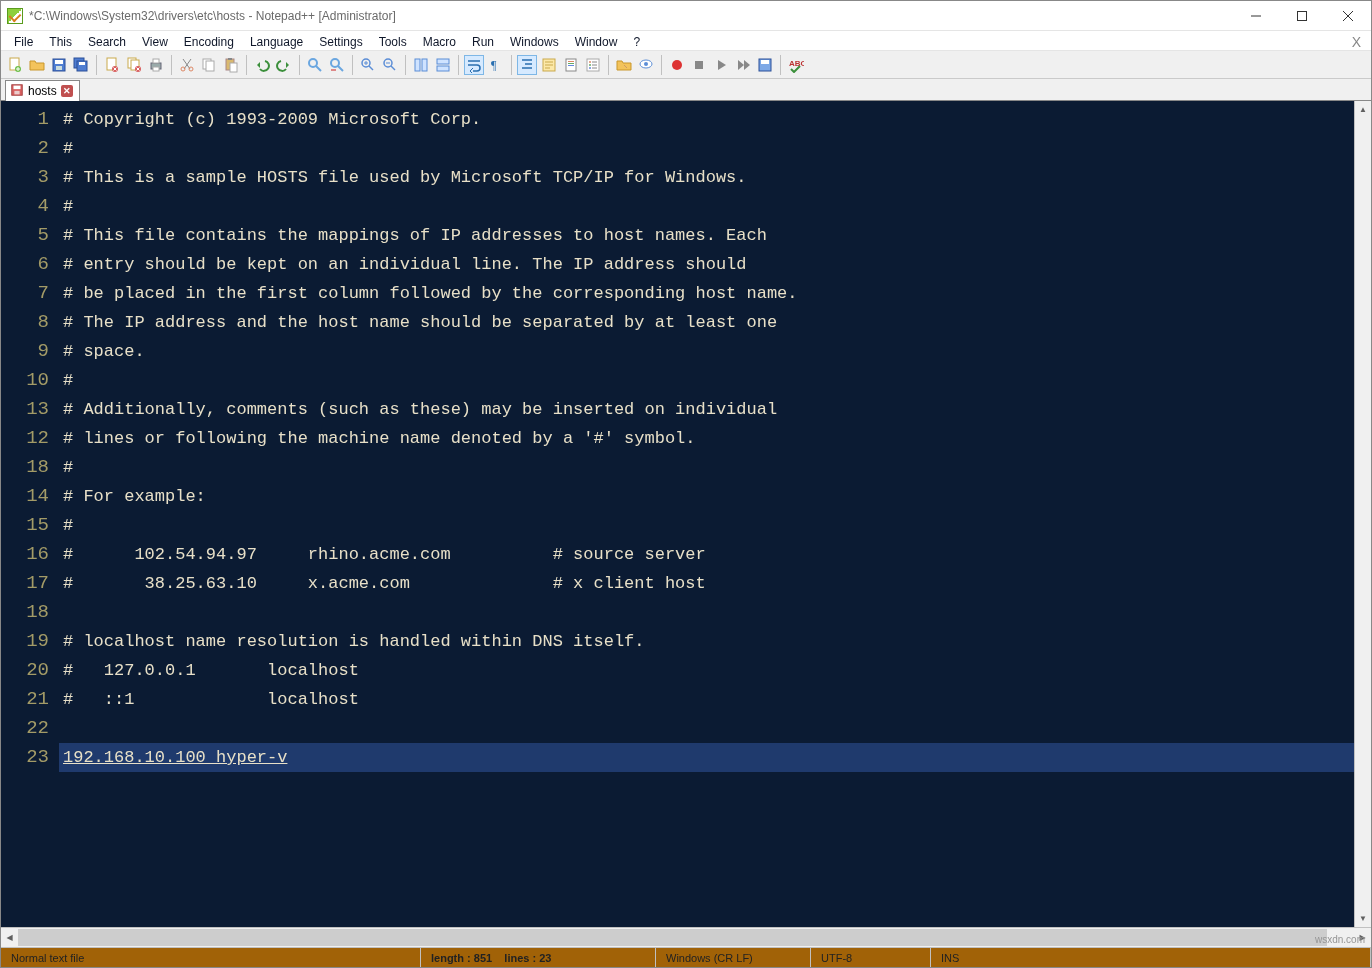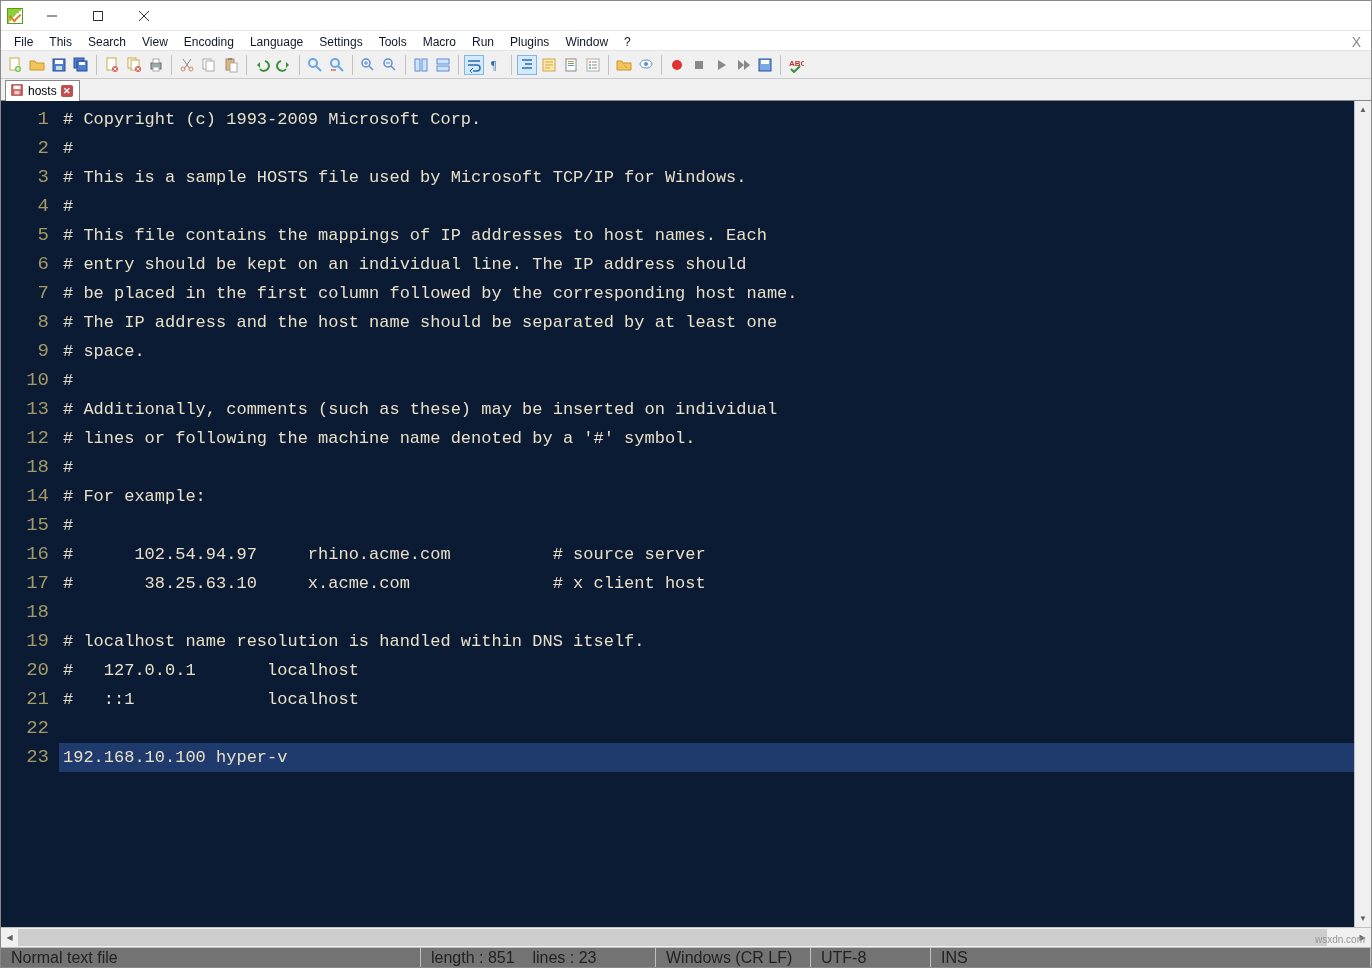--- a/index.html
+++ b/index.html
@@ -30,40 +30,41 @@
 .tab { background:#fff; border:1px solid #888; border-bottom:none; display:flex; align-items:center; height:21px; padding:0 6px 0 4px; font-size:12px; gap:4px; margin-bottom:-1px; }
 .tab .save-ico svg { width:14px; height:14px; }
 .tab .close-ico { width:12px;height:12px;border-radius:2px;background:#c05050;display:flex;align-items:center;justify-content:center;color:#fff;font-size:9px;font-weight:bold;cursor:pointer; }
 
 
 .editor { position:relative; height:calc(100% - 30px - 20px - 28px - 22px - 20px - 20px); display:flex; background:#0b1b33; }
 .gutter { width:58px; background:#0b1b33; text-align:right; padding:4px 10px 4px 0; color:#a39b67; font-family:Consolas,"Courier New",monospace; font-size:19px; line-height:29px; user-select:none; }
 .code { flex:1; padding:4px 0; color:#e8e0c8; font-family:Consolas,"Courier New",monospace; font-size:17px; line-height:29px; white-space:pre; }
 .code .row { height:29px; padding-left:4px; }
 .code .normal { color:#e8e0c8; }
-.code .sel { background:#1f3a6d; display:inline-block; }
+.code .sel { background:#1f3a6d; display:inline-block;text-decoration:underline; }
 .scrollbar-v { position:absolute; right:0; top:0; width:17px; height:100%; background:#f0f0f0; border-left:1px solid #c0c0c0; }
 .scrollbar-v .arrow { height:17px; display:flex; align-items:center; justify-content:center; color:#606060; font-size:8px; cursor:pointer; }
 .scrollbar-v .track { position:absolute; top:17px; bottom:17px; left:0; right:0; }
 .scrollbar-h-strip { height:20px; background:#f0f0f0; border-top:1px solid #c0c0c0; display:flex; align-items:center; }
 .scrollbar-h-strip .arrow { width:17px; height:17px; display:flex; align-items:center; justify-content:center; color:#606060; font-size:8px; cursor:pointer; }
 .scrollbar-h-strip .track { flex:1; height:17px; position:relative; }
 .scrollbar-h-strip .thumb { position:absolute; left:0; height:100%; width:98%; background:#cdcdcd; }
 
 
-.statusbar { height:20px; background:#737373; border-top:1px solid #c0c0c0; display:flex; align-items:center; font-size:16px; color:#222; }
+.statusbar { height:20px; background:#a16207; border-top:1px solid #c0c0c0; display:flex; align-items:center; font-size:11px; color:#222; }
 .statusbar .cell { padding:0 10px; border-right:1px solid #c0c0c0; height:100%; display:flex; align-items:center; white-space:pre; }
 .statusbar .filler{flex:1;}
 .watermark { position:absolute; right:6px; bottom:22px; color:#959595; font-size:10px; font-family:sans-serif; }
 </style>
 </head>
 <body>
 
 <div class="titlebar">
   <div class="app-icon"></div>
+  <div class="title">*C:\Windows\System32\drivers\etc\hosts - Notepad++ [Administrator]</div>
   <div class="win-controls">
     <div>
         <svg viewBox="0 0 10 10">
           <path d="M0 5 H10"></path>
         </svg>
       </div>
     <div>
         <svg viewBox="0 0 10 10">
           <rect x="0.5" y="0.5" width="9" height="9"></rect>
         </svg>
@@ -80,21 +81,21 @@
   <span>File</span>
   <span>This</span>
   <span>Search</span>
   <span>View</span>
   <span>Encoding</span>
   <span>Language</span>
   <span>Settings</span>
   <span>Tools</span>
   <span>Macro</span>
   <span>Run</span>
-  <span>Plugins</span>
+  <span>Windows</span>
   <span>Window</span>
   <span>?</span>
   <span class="x-btn">X</span>
 </div>
 
 <div class="toolbar">
   <div class="tb-btn">
       <svg viewBox="0 0 16 16">
         <rect x="3" y="1" width="9" height="12" fill="#fff" stroke="#c9a94d"></rect>
         <circle cx="11" cy="12" r="3" fill="#6fbf4b"></circle>
@@ -359,19 +360,19 @@
 <div class="scrollbar-h-strip">
   <div class="arrow">◀</div>
   <div class="track">
       <div class="thumb"></div>
     </div>
   <div class="arrow">▶</div>
 </div>
 
 <div class="statusbar">
   <div class="cell" style="width:420px;">Normal text file</div>
-  <div class="cell" style="width:235px;">length : 851    lines : 23</div>
+  <div class="cell" style="width:235px;font-weight:bold;">length : 851    lines : 23</div>
   <div class="cell" style="width:155px;">Windows (CR LF)</div>
   <div class="cell" style="width:120px;">UTF-8</div>
   <div class="cell filler">INS</div>
 </div>
 
 <div class="watermark">wsxdn.com</div>
 
 </body></html>

